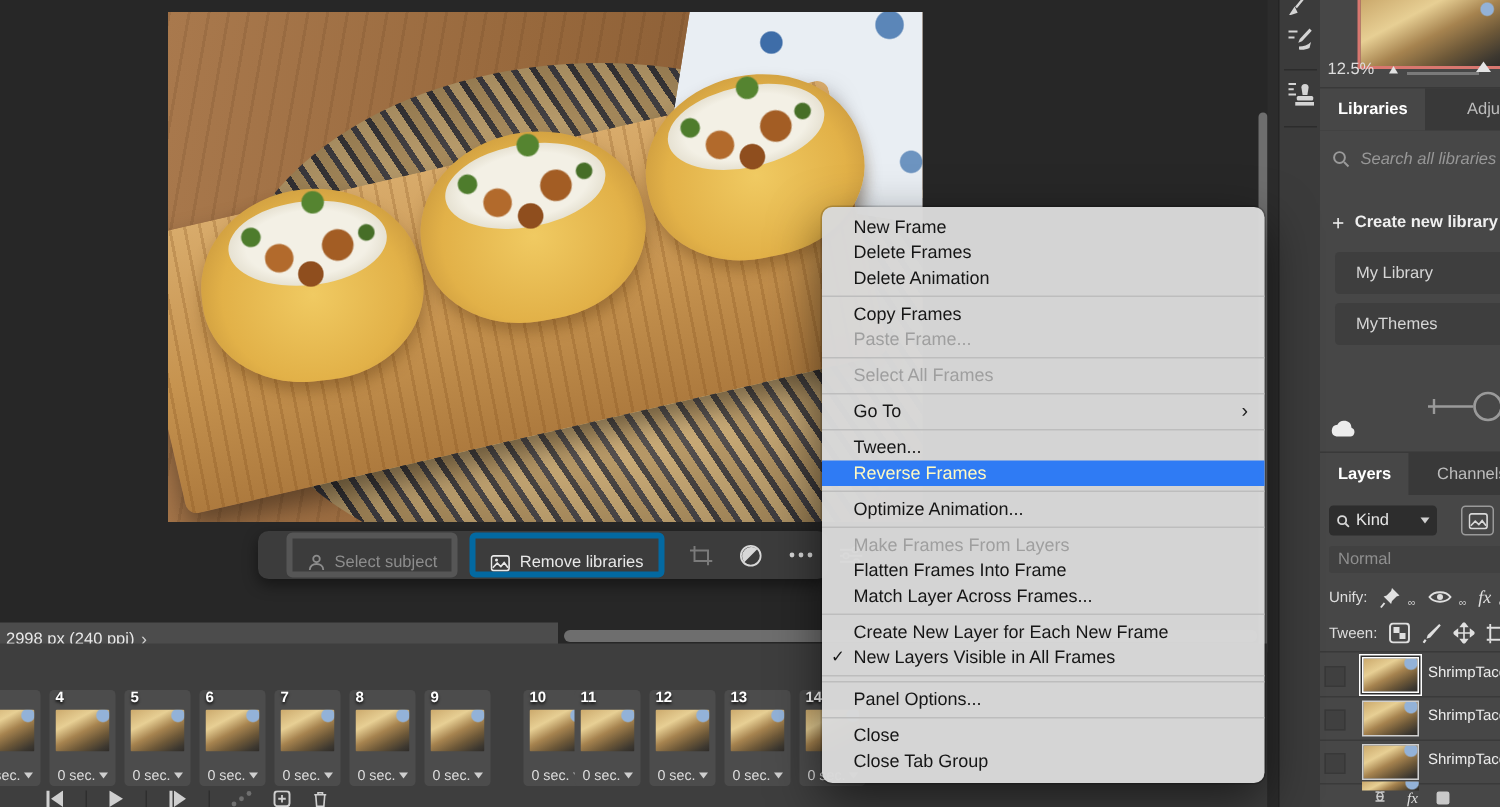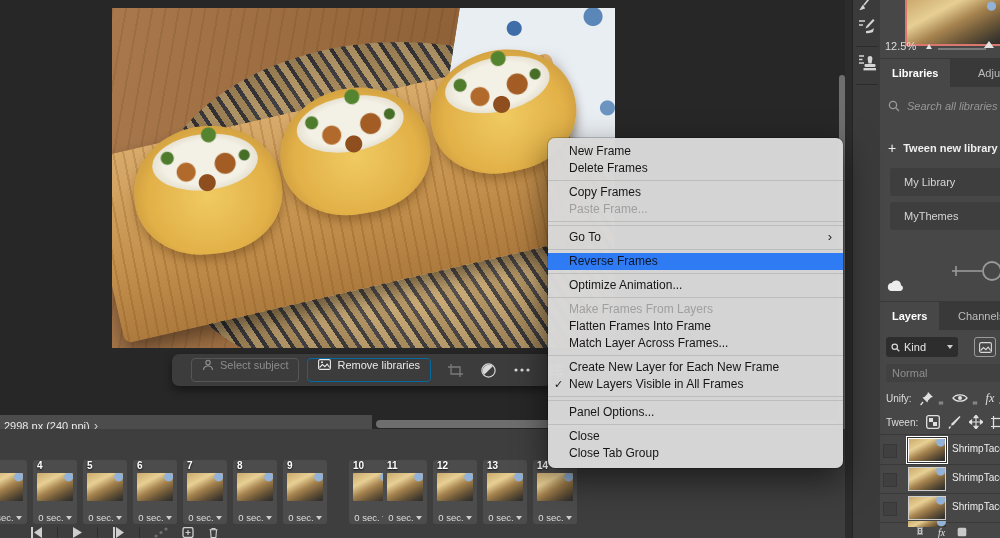--- a/index.html
+++ b/index.html
@@ -52,36 +52,36 @@
   
   #statusbar{position:absolute;left:0;top:415px;width:372px;height:23px;background:#4c4c4c;
     color:#e8e8e8;font-size:11px;line-height:23px;}
   #statusbar .txt{margin-left:4px;}
   #statusbar .chev{position:absolute;left:94px;top:0;color:#cfcfcf;font-size:12px;}
 
   
   #taskbar{position:absolute;left:172px;top:354px;width:380px;height:32px;background:#3c3c3c;
     border-radius:7px;box-shadow:0 4px 10px rgba(0,0,0,.45);display:flex;align-items:center;}
   .tb-handle{width:3px;height:16px;background:#8a8a8a;border-radius:2px;margin:0 10px 0 9px;}
-  .tb-btn{display:flex;align-items:flex-start;gap:6px;height:22px;padding:0 10px;border:1px solid #0369a1;
+  .tb-btn{display:flex;align-items:flex-end;gap:6px;height:22px;padding:0 10px;border:4px solid #0369a1;
     border-radius:4px;font-size:11px;color:#e8e8e8;margin-right:8px;white-space:nowrap;}
   .tb-btn.disabled{color:#8d8d8d;border-color:#565656;}
   .tb-ico{display:inline-flex;}
   .tb-plain{margin:0 9px;display:inline-flex;align-items:center;}
 
   
   #menu{position:absolute;left:548px;top:138px;width:295px;background:rgba(216,216,216,.98);
     border-radius:7px;box-shadow:0 12px 34px rgba(0,0,0,.55), 0 0 0 1px rgba(0,0,0,.18);
     padding:5px 0 6px 0;z-index:40;}
   .menu-item{position:relative;height:17px;line-height:17px;font-size:12px;color:#161616;
     padding-left:21px;white-space:nowrap;}
   .menu-item .check{position:absolute;left:6px;width:12px;font-size:11px;}
   .menu-item .arrow{position:absolute;right:11px;font-size:13px;line-height:16px;color:#222;}
   .menu-item.disabled{color:#9f9f9f;}
-  .menu-item.highlight{background:#2f7bf4;color:#0f172a;}
+  .menu-item.highlight{background:#2f7bf4;color:#fef9c3;}
   .menu-sep{height:1px;background:#bdbdbd;margin:3px 0;}
 
   
   #timeline{position:absolute;left:0;top:429px;width:845px;height:109px;background:#3e3e3e;}
   .frame{position:absolute;top:31px;width:44px;height:64px;background:#4c4c4c;border-radius:3px;}
   .frame .num{position:absolute;top:0;left:4px;color:#fff;font-weight:bold;font-size:10px;
     text-shadow:0 1px 2px rgba(0,0,0,.8);}
   .frame .fthumb{position:absolute;left:4px;top:13px;width:36px;height:28px;border-radius:1px;}
   .frame .delay{position:absolute;bottom:1px;width:100%;text-align:center;font-size:9.5px;color:#dedede;}
   .caret{display:inline-block;width:0;height:0;border-left:3px solid transparent;
@@ -326,27 +326,30 @@
           <circle cx="10" cy="2.5" r="1.8" fill="#3c3c3c" stroke="#d8d8d8" stroke-width="1.1"></circle>
           <circle cx="4" cy="6.5" r="1.8" fill="#3c3c3c" stroke="#d8d8d8" stroke-width="1.1"></circle>
           <circle cx="11" cy="10.5" r="1.8" fill="#3c3c3c" stroke="#d8d8d8" stroke-width="1.1"></circle>
         </svg>
     </span>
   </div>
 
   <div id="menu">
       <div class="menu-item"><span class="mi-label">New Frame</span></div>
       <div class="menu-item"><span class="mi-label">Delete Frames</span></div>
+      <div class="menu-item"><span class="mi-label">Delete Animation</span></div>
       <div class="menu-sep"></div>
       <div class="menu-item"><span class="mi-label">Copy Frames</span></div>
       <div class="menu-item disabled"><span class="mi-label">Paste Frame...</span></div>
       <div class="menu-sep"></div>
+      <div class="menu-item disabled"><span class="mi-label">Select All Frames</span></div>
       <div class="menu-sep"></div>
       <div class="menu-item"><span class="mi-label">Go To</span><span class="arrow">›</span></div>
       <div class="menu-sep"></div>
+      <div class="menu-item"><span class="mi-label">Tween...</span></div>
       <div class="menu-item highlight"><span class="mi-label">Reverse Frames</span></div>
       <div class="menu-sep"></div>
       <div class="menu-item"><span class="mi-label">Optimize Animation...</span></div>
       <div class="menu-sep"></div>
       <div class="menu-item disabled"><span class="mi-label">Make Frames From Layers</span></div>
       <div class="menu-item"><span class="mi-label">Flatten Frames Into Frame</span></div>
       <div class="menu-item"><span class="mi-label">Match Layer Across Frames...</span></div>
       <div class="menu-sep"></div>
       <div class="menu-item"><span class="mi-label">Create New Layer for Each New Frame</span></div>
       <div class="menu-item"><span class="check">✓</span><span class="mi-label">New Layers Visible in All Frames</span></div>
@@ -405,21 +408,21 @@
         <svg width="12" height="12" viewBox="0 0 12 12">
             <circle cx="5" cy="5" r="3.6" fill="none" stroke="#9a9a9a" stroke-width="1.3"></circle>
             <path d="M8 8 l3 3" stroke="#9a9a9a" stroke-width="1.3"></path>
           </svg>
       </span>
       <span>Search all libraries</span>
     </div>
 
     <div class="create-row">
       <span class="plus">+</span>
-      <span>Tween new library</span>
+      <span>Create new library</span>
     </div>
 
     <div id="lib-items">
         <div class="lib-item" style="top: 168px;">My Library</div>
         <div class="lib-item" style="top: 202px;">MyThemes</div>
       </div>
 
     <span class="node-graphic">
       <svg width="48" height="26" viewBox="0 0 48 26">
           <path d="M0 13 h30" stroke="#9a9a9a" stroke-width="1.6"></path>

